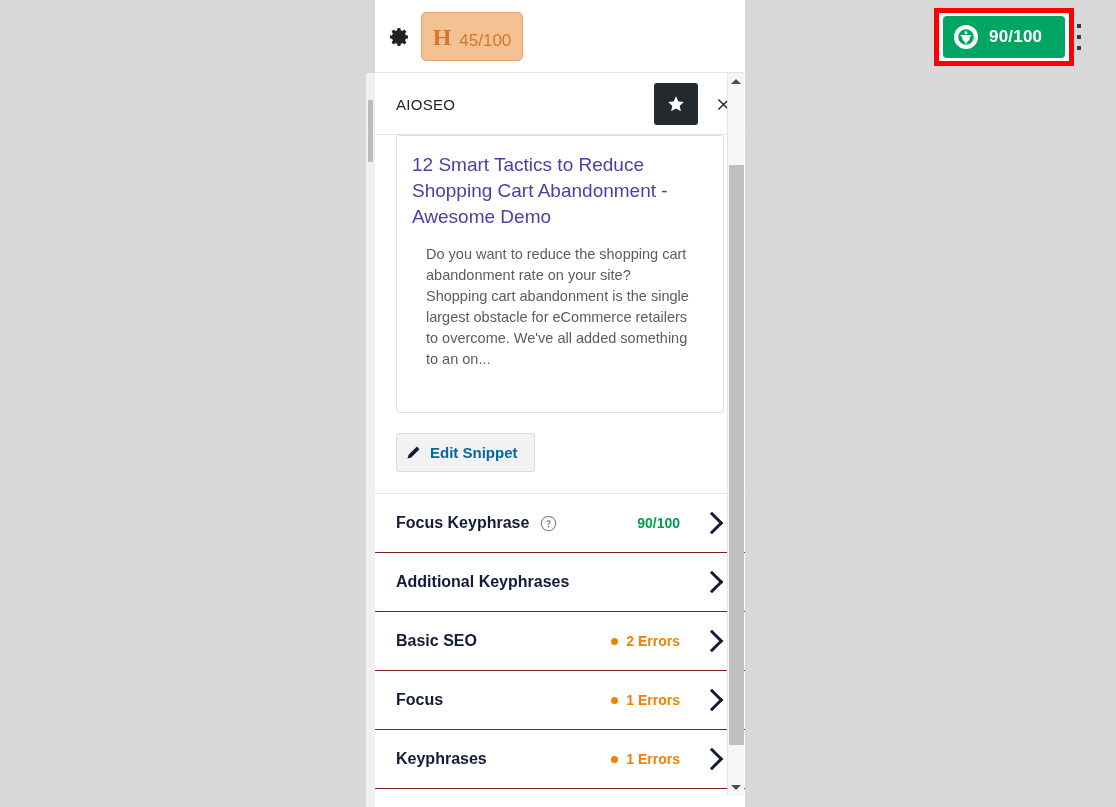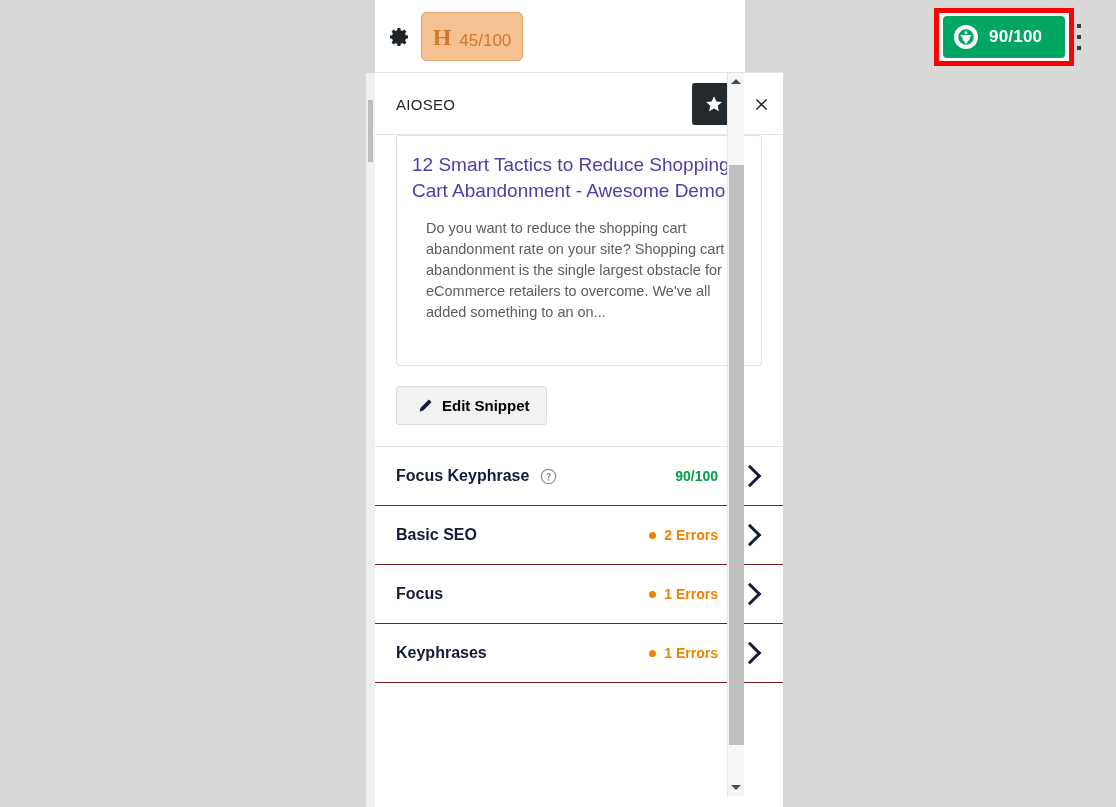--- a/index.html
+++ b/index.html
@@ -135,21 +135,21 @@
     width: 4px;
     height: 4px;
     background: #3b3b3b;
   }
 
   
   .panel {
     position: absolute;
     left: 0;
     top: 72px;
-    width: 408px;
+    width: 370px;
     height: 735px;
     background: #ffffff;
     border-top: 1px solid #e4e4e4;
     overflow: hidden;
   }
 
   .panel-head {
     position: relative;
     height: 61px;
     border-bottom: 1px solid #e4e4e4;
@@ -221,24 +221,24 @@
     margin: 14px;
   }
   .edit-snippet-btn {
     margin-top: 20px;
     display: inline-flex;
     align-items: center;
     gap: 9px;
     background: #f2f2f2;
     border: 1px solid #dcdcdc;
     border-radius: 3px;
-    padding: 10px 16px 10px 21px;
+    padding: 10px 16px 10px 9px;
     font-size: 15px;
     font-weight: bold;
-    color: #000000;
+    color: #0369a1;
   }
   .edit-snippet-btn svg { display:block; }
 
   
   .row {
     position: relative;
     height: 59px;
     border-bottom: 1px solid #7f1d1d;
     display: flex;
     align-items: center;
@@ -428,20 +428,26 @@
         </svg>
       </span>
       <span class="row-right">
         <span class="row-status green">
           <span>90/100</span>
         </span>
         <span class="chevron"></span>
       </span>
     </div>
 
+    <div class="row">
+      <span class="row-label">Additional Keyphrases</span>
+      <span class="row-right">
+        <span class="chevron"></span>
+      </span>
+    </div>
 
     <div class="row">
       <span class="row-label">Basic SEO</span>
       <span class="row-right">
         <span class="row-status orange">
           <span class="status-dot"></span>
           <span>2 Errors</span>
         </span>
         <span class="chevron"></span>
       </span>

